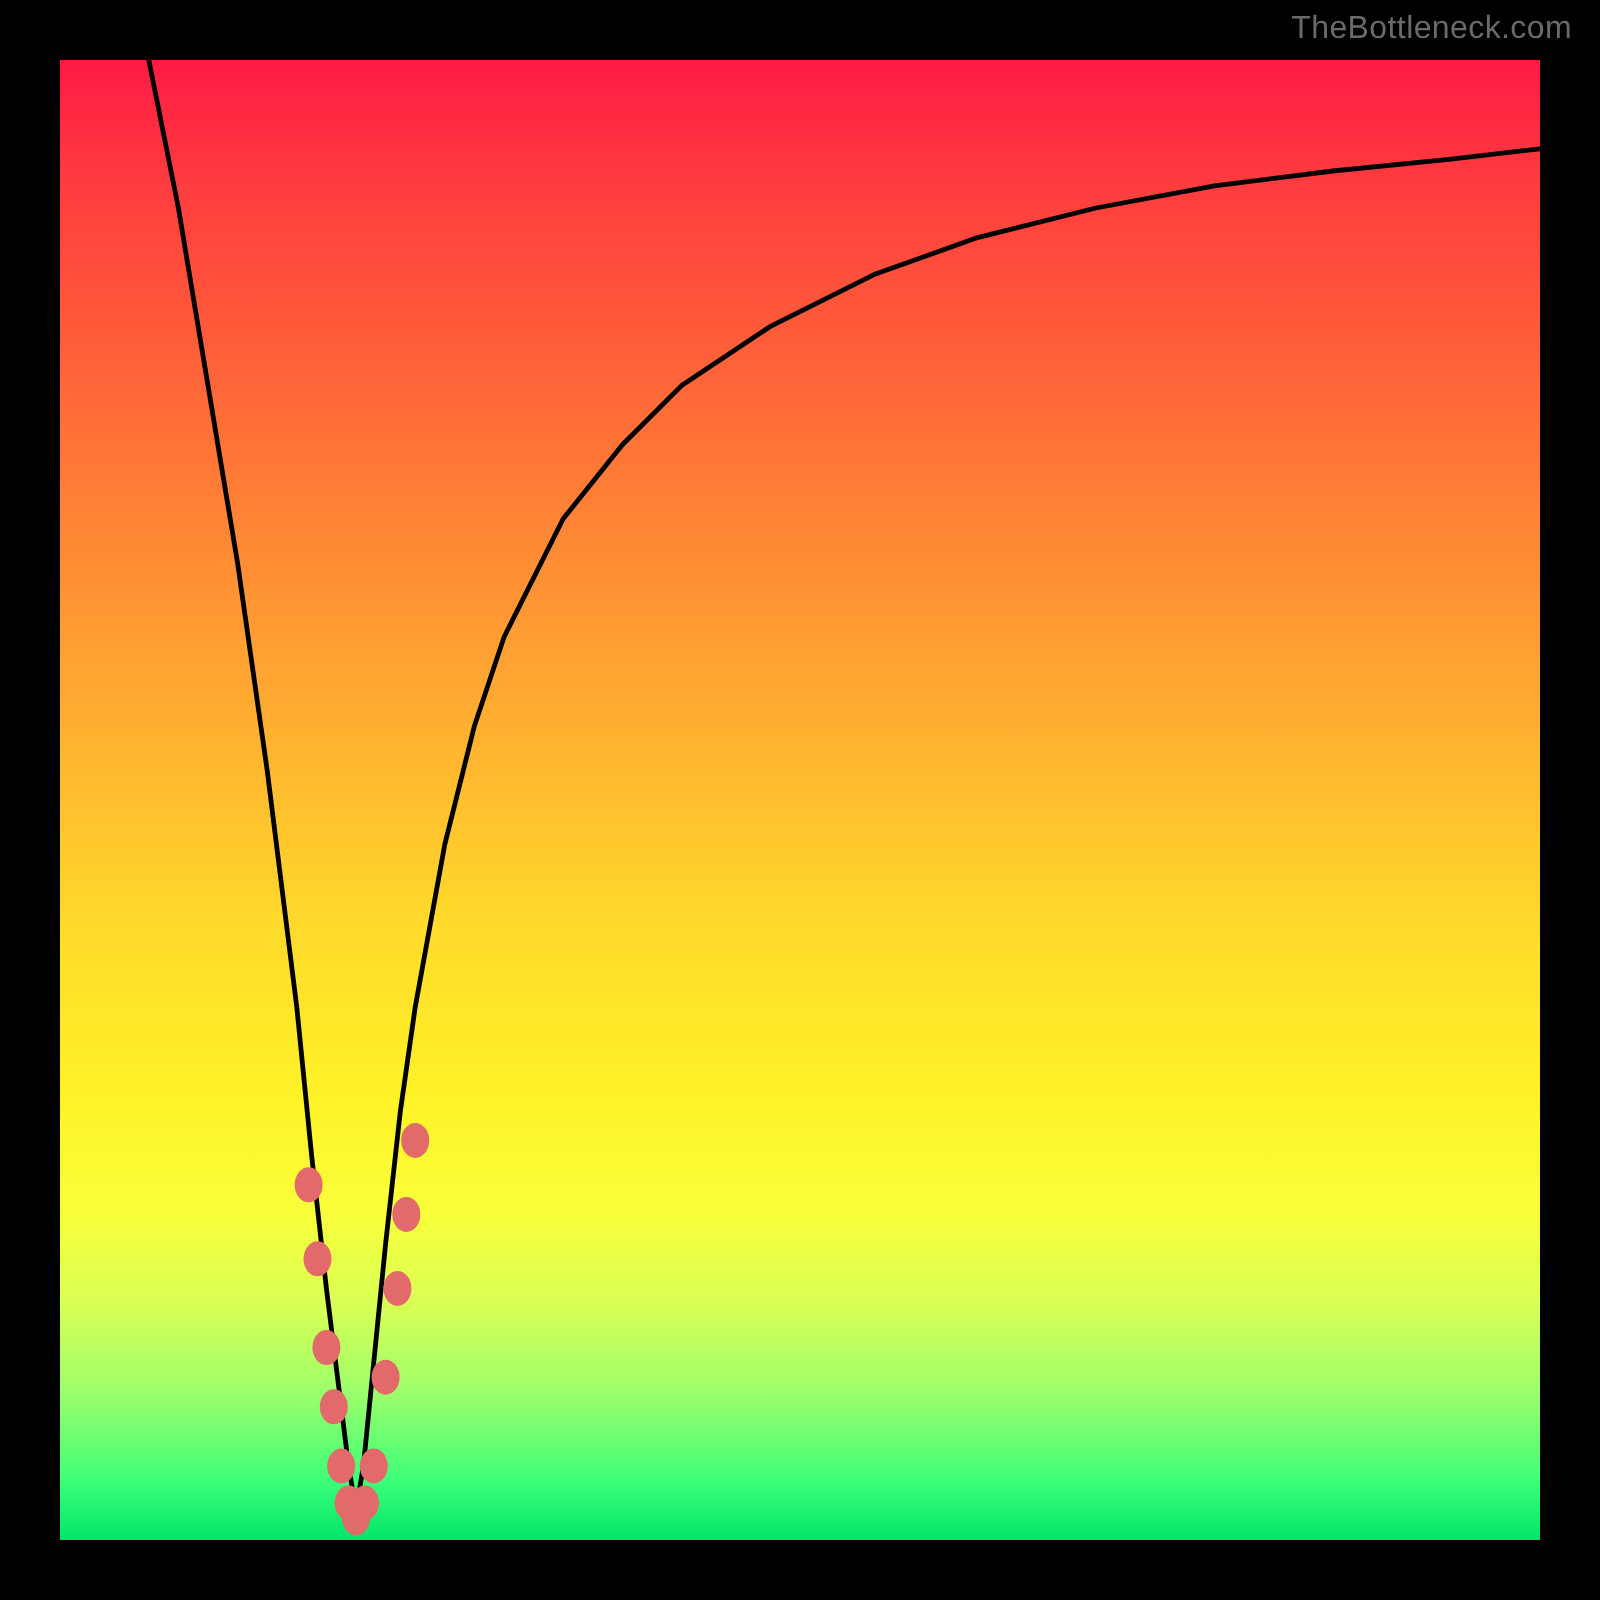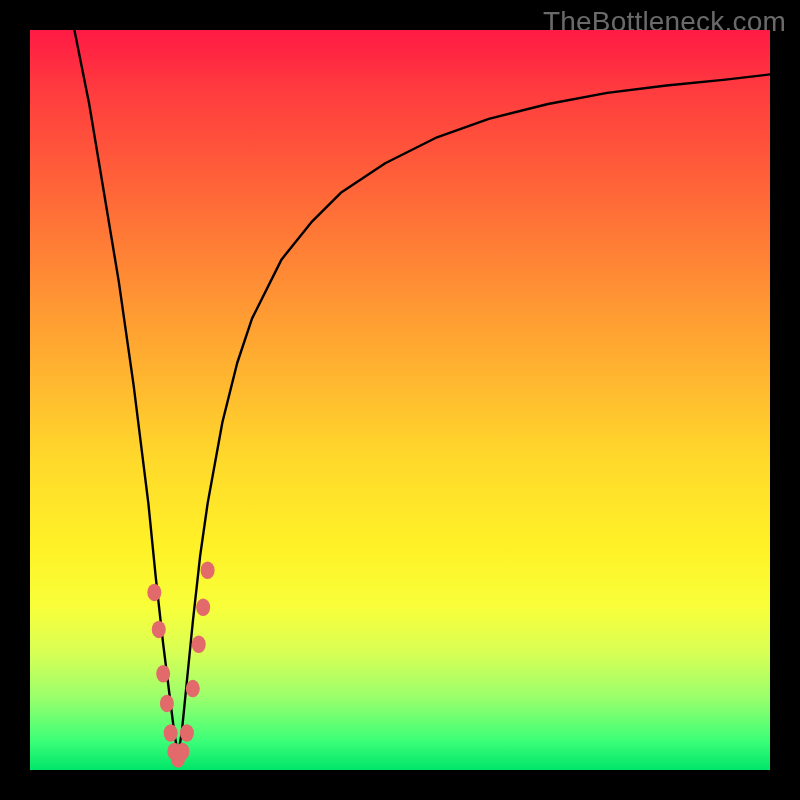--- a/index.html
+++ b/index.html
@@ -38,21 +38,21 @@
       #d9ff55 84%,
       #9dff6b 90%,
       #3dff78 96%,
       #00e56a 100%);
   }
   .watermark {
     position: absolute;
     top: 6px;
     right: 14px;
     color: #6a6a6a;
-    font-size: 28px;
+    font-size: 16px;
     font-weight: 500;
     letter-spacing: 0.2px;
     user-select: none;
   }
   svg.curve {
     position: absolute;
     left: 0;
     top: 0;
     width: 740px;
     height: 740px;

